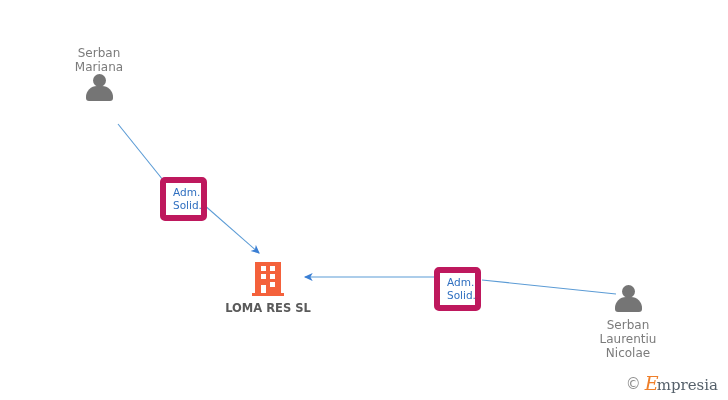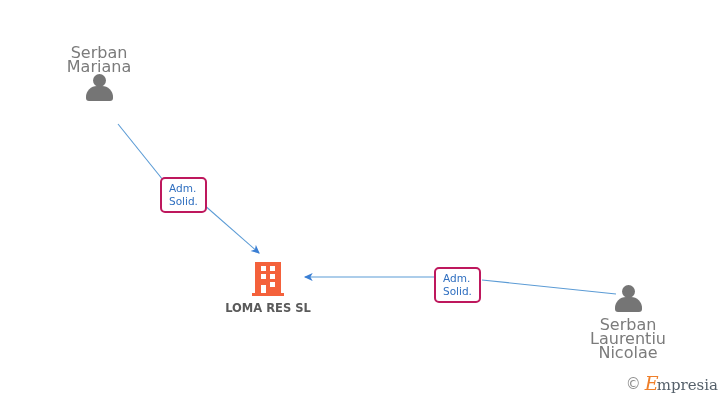--- a/index.html
+++ b/index.html
@@ -26,21 +26,21 @@
   }
 
   
   .person-node {
     position: absolute;
     width: 130px;
     text-align: center;
   }
   .person-name {
     color: #7b7b7b;
-    font-size: 16px;
+    font-size: 12px;
     line-height: 14px;
     white-space: pre-line;
   }
   .person-icon {
     width: 130px;
     height: 30px;
     position: relative;
   }
   .person-icon .head {
     position: absolute;
@@ -110,21 +110,21 @@
     color: #5a5a5a;
     font-size: 11.5px;
     font-weight: bold;
     line-height: 14px;
     margin-top: 3px;
   }
 
   
   .rel-label {
     position: absolute;
-    border: 2px solid #be185d;
+    border: 6px solid #be185d;
     border-radius: 5px;
     background: #ffffff;
     color: #2f6fc0;
     font-size: 10.5px;
     line-height: 13px;
     padding: 3px 7px 3px 7px;
     text-align: left;
     white-space: pre-line;
     box-sizing: border-box;
   }

